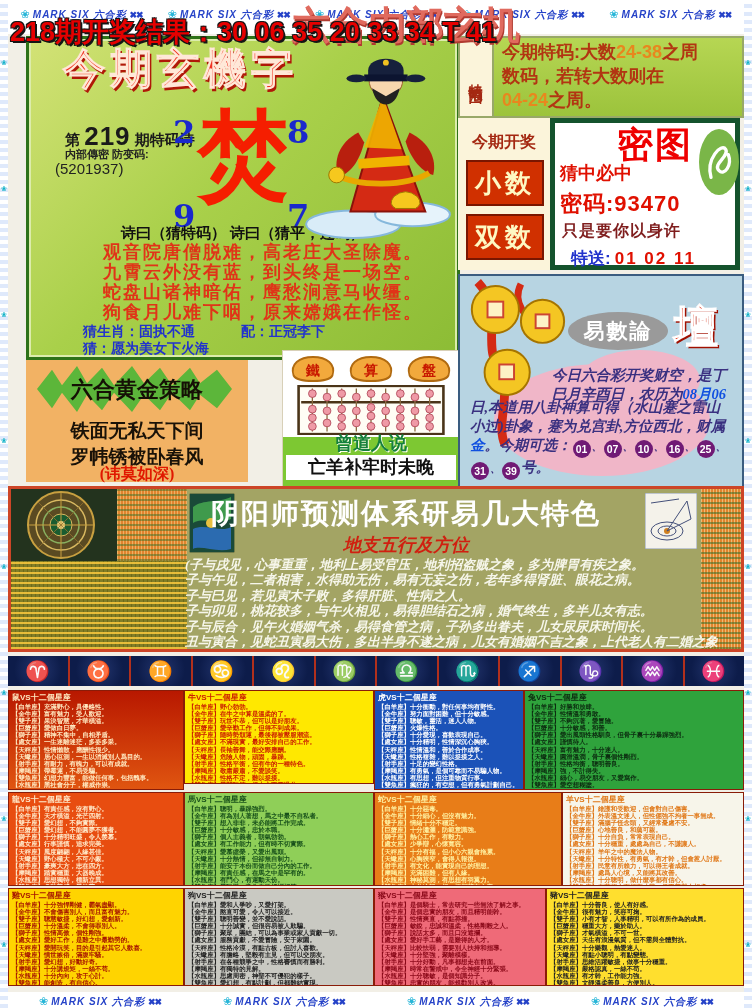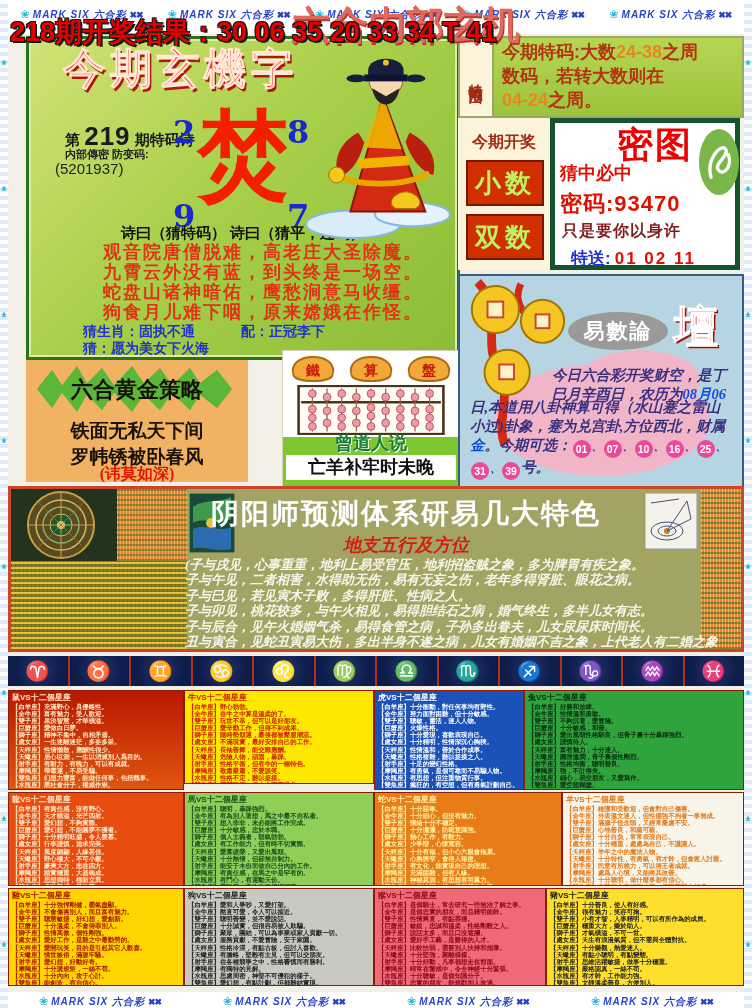--- a/index.html
+++ b/index.html
@@ -73,21 +73,21 @@
   #range-content{flex:1;background:linear-gradient(180deg,#b6d653,#9cc33c);padding:2px 8px;}
   .range-line{font-size:18px;font-weight:900;color:#b23512;line-height:24px;white-space:nowrap;}
   .hl-orange{color:#e8871e;}
 
   
   #draw-box{left:458px;top:118px;width:282px;height:152px;display:flex;z-index:3;}
   #draw-left{width:92px;background:#fbf4da;position:relative;}
   #draw-label{left:0;top:14px;width:100%;text-align:center;font-size:16px;font-weight:900;color:#a42812;}
   .tag-box{position:absolute;left:8px;width:74px;height:42px;background:#d03000;border:2px solid #7a1600;display:flex;align-items:center;justify-content:center;}
   #tag-small{top:42px;} #tag-double{top:96px;}
-  .tag-box span{font-size:26px;font-weight:900;color:#bef264;letter-spacing:4px;}
+  .tag-box span{font-size:26px;font-weight:900;color:#fef9c3;letter-spacing:4px;}
   #draw-right{flex:1;background:#ffffff;border:5px solid #14532d;position:relative;}
   #mitu{left:62px;top:-2px;font-size:36px;font-weight:900;color:#ee0000;letter-spacing:2px;}
   #secret-oval{left:144px;top:6px;width:40px;height:66px;background:#7ab648;border-radius:50%;}
   #secret-oval svg{width:100%;height:100%;}
   #promise{left:5px;top:38px;font-size:18px;font-weight:900;color:#e01000;}
   #password-line{left:5px;top:66px;font-size:22px;font-weight:900;color:#e01000;letter-spacing:1px;}
   #pledge{left:7px;top:98px;font-size:16px;font-weight:bold;color:#7f1d1d;letter-spacing:1px;}
   #special-line{left:16px;top:124px;font-size:17px;font-weight:900;}
   #special-line .lbl{color:#2233cc;}
   #special-line .nums{color:#e01000;margin-left:4px;letter-spacing:2px;}
@@ -98,21 +98,21 @@
   #yishu-oval{left:108px;top:36px;width:100px;height:38px;background:#9a9a9a;border-radius:50%;display:flex;align-items:center;justify-content:center;}
   #yishu-oval span{color:#ffffff;font-size:21px;font-weight:900;letter-spacing:2px;}
   #yishu-tan{left:214px;top:22px;font-size:44px;font-weight:900;color:#e02000;font-family:"DejaVu Serif",serif;
     -webkit-text-stroke:1px #fff;text-shadow:2px 2px 0 #a01000;}
   #pink-blob{left:34px;top:88px;width:216px;height:112px;background:#f0b6c8;border-radius:50%;}
   #pink-blob2{left:120px;top:74px;width:120px;height:60px;background:#f0b6c8;border-radius:50%;}
   .yishu-text{font-family:"Liberation Serif",serif;font-style:italic;font-weight:bold;font-size:14.5px;line-height:19px;color:#3a3080;}
   #yishu-p1{left:92px;top:90px;width:180px;}
   #yishu-p2{left:10px;top:122px;width:262px;}
   .hl-blue{color:#1050e0;}
-  .num-circle{display:inline-block;width:18px;height:18px;border-radius:50%;background:#ec4899;color:#fff;font-size:10.5px;line-height:18px;text-align:center;font-weight:bold;font-style:normal;font-family:"Liberation Sans",sans-serif;margin:0 1px;vertical-align:-3px;}
+  .num-circle{display:inline-block;width:18px;height:18px;border-radius:50%;background:#701a75;color:#fff;font-size:10.5px;line-height:18px;text-align:center;font-weight:bold;font-style:normal;font-family:"Liberation Sans",sans-serif;margin:0 1px;vertical-align:-3px;}
   .num-sep{font-size:11px;}
 
   
   #middle-band{left:8px;top:486px;width:736px;height:166px;box-sizing:border-box;border:3px solid #cd4527;background:#a3a464;z-index:3;}
   #compass{left:0;top:0;width:106px;height:72px;}
   #band-left-orange{left:106px;top:0;width:70px;height:72px;background:#e2852e;background-image:
     repeating-linear-gradient(0deg,rgba(40,110,40,.45) 0 2px,transparent 2px 5px),
     repeating-linear-gradient(90deg,rgba(255,240,180,.4) 0 1px,transparent 1px 3px);}
   #gold-text-block{left:0;top:72px;width:176px;bottom:0;background:#86862e;background-image:
     repeating-linear-gradient(0deg,rgba(250,200,60,.85) 0 2px,rgba(110,100,20,.25) 2px 5px),

